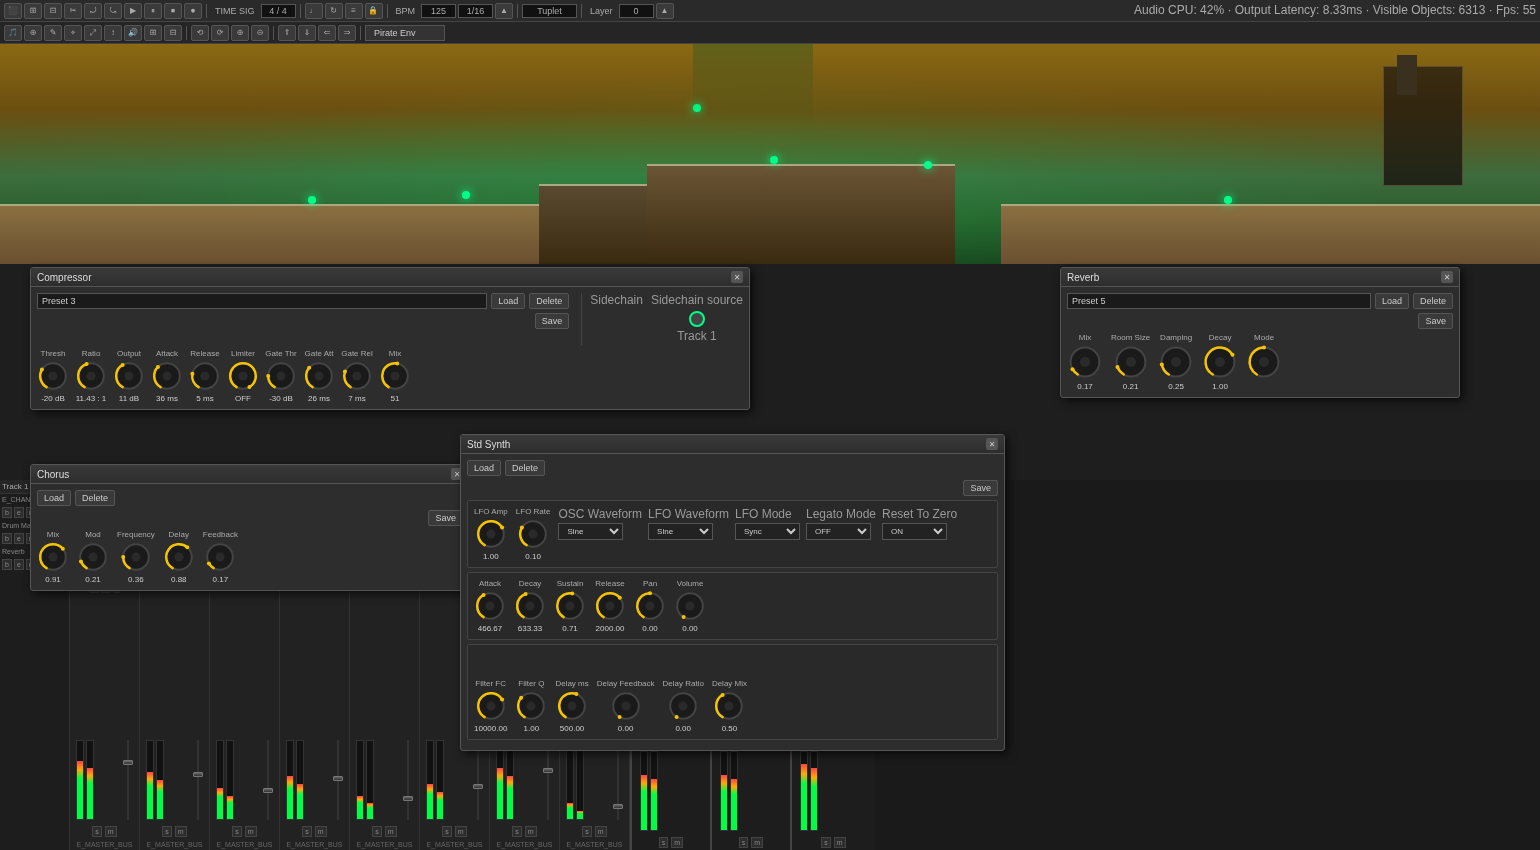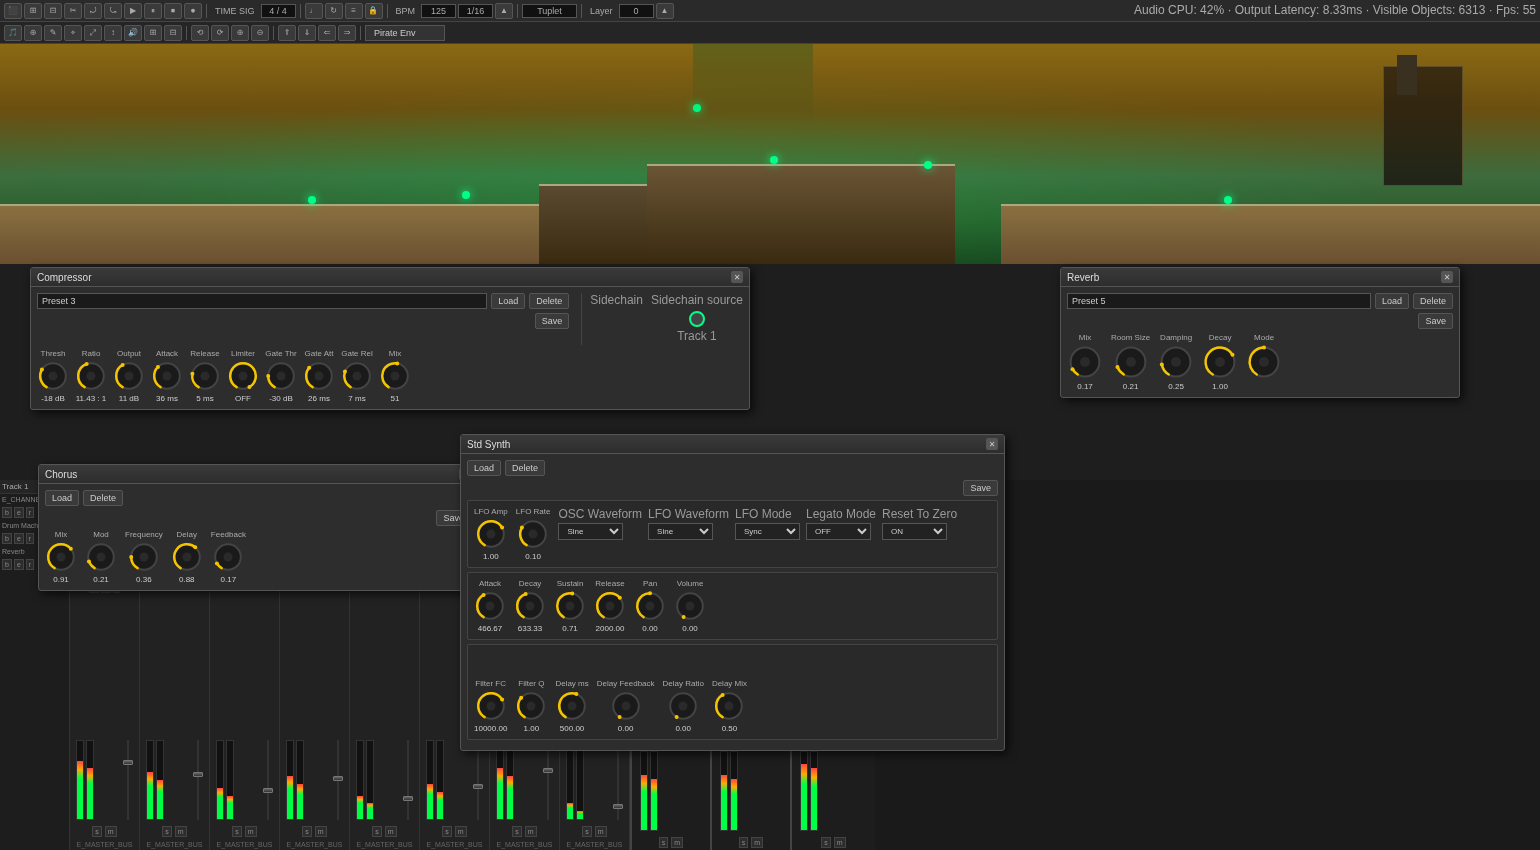--- a/index.html
+++ b/index.html
@@ -173,21 +173,21 @@
       left: 30px;
       width: 720px;
     }
     #reverb-win {
       top: 3px;
       left: 1060px;
       width: 400px;
     }
     #chorus-win {
       top: 200px;
-      left: 38px;
+      left: 30px;
       width: 440px;
     }
     #synth-win {
       top: 170px;
       left: 460px;
       width: 545px;
     }
 
     .preset-row {
       display: flex;
@@ -391,21 +391,21 @@
 
           <div id="compressor-knobs" style="display:flex;gap:6px;">
               <div class="knob-container">
                 <div class="knob-label">Thresh</div>
                 <div style="width: 32px; height: 32px;"><svg viewBox="0 0 32 32" width="32" height="32">
     <circle cx="16" cy="16" r="12.8" fill="#1a1a1a" stroke="#444" stroke-width="2"></circle>
     <path d="M 9.599999999999994 27.08512516844081 A 12.8 12.8 0 0 1 4.9148748315591835 9.600000000000001" fill="none" stroke="#f5c400" stroke-width="2.5" stroke-linecap="round"></path>
     <circle cx="4.9148748315591835" cy="9.600000000000001" r="2" fill="#f5c400"></circle>
     <circle cx="16" cy="16" r="4.4799999999999995" fill="#2a2a2a"></circle>
   </svg></div>
-                <div class="knob-value">-18 dB</div>
+                <div class="knob-value">-20 dB</div>
               </div>
               <div class="knob-container">
                 <div class="knob-label">Ratio</div>
                 <div style="width: 32px; height: 32px;"><svg viewBox="0 0 32 32" width="32" height="32">
     <circle cx="16" cy="16" r="12.8" fill="#1a1a1a" stroke="#444" stroke-width="2"></circle>
     <path d="M 9.599999999999994 27.08512516844081 A 12.8 12.8 0 0 1 11.622142165431441 3.9719344539403707" fill="none" stroke="#f5c400" stroke-width="2.5" stroke-linecap="round"></path>
     <circle cx="11.622142165431441" cy="3.9719344539403707" r="2" fill="#f5c400"></circle>
     <circle cx="16" cy="16" r="4.4799999999999995" fill="#2a2a2a"></circle>
   </svg></div>
                 <div class="knob-value">11.43 : 1</div>

